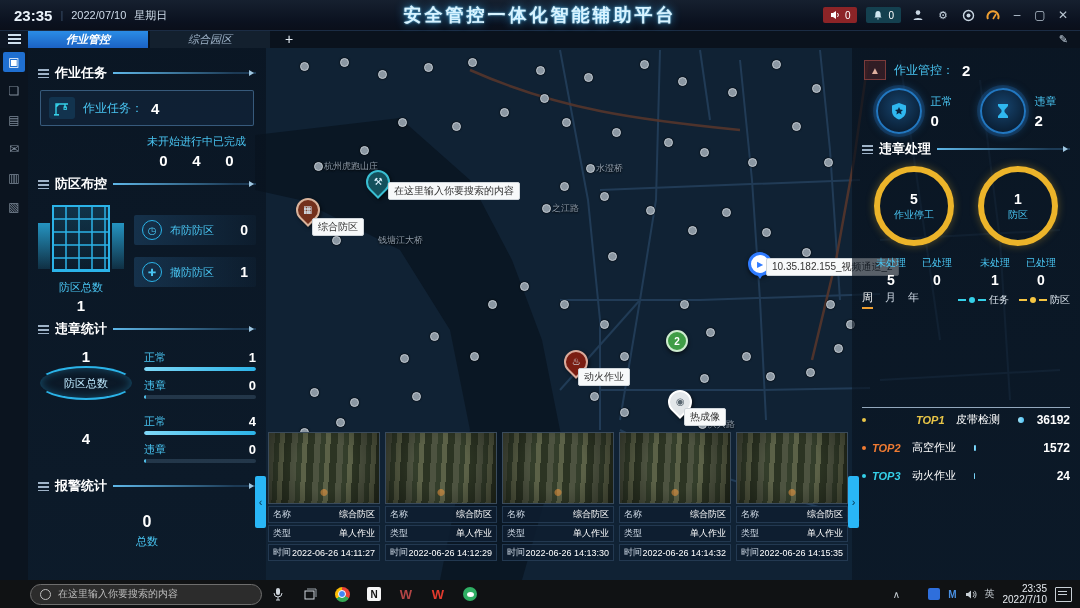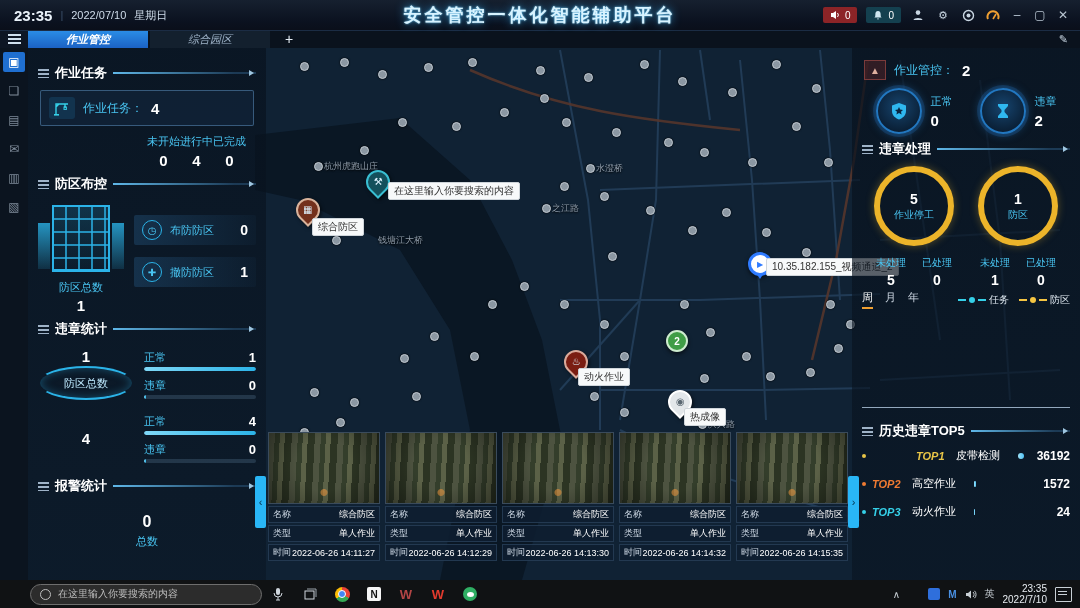--- a/index.html
+++ b/index.html
@@ -610,25 +610,20 @@
         <span class="leg">
           <span class="ln" style="background: rgb(245, 197, 66);"></span>
             <span class="dotc" style="background: rgb(245, 197, 66);"></span>
             <span class="ln" style="background: rgb(245, 197, 66);"></span>
           <span>防区</span>
         </span>
       </div>
     </div>
     <div class="trend-chart"></div>
 
-    <div class="sec-h" style="margin-top:14px">
-      <span class="hicon"></span>
-      <span class="sec-title">历史违章TOP5</span>
-      <span class="sec-line"></span>
-    </div>
     <div class="top5">
       <div class="t5row">
         <span class="t5dot" style="background: rgb(232, 197, 71);"></span>
         <span class="t5rank" style="color: rgb(232, 197, 71); margin-left: 44px;">TOP1</span>
         <span class="t5lab">皮带检测</span>
         <span class="t5barzone">
             <span class="t5fill" style="display: block; width: 100%;"></span>
           </span>
         <span class="t5val">36192</span>
       </div>

